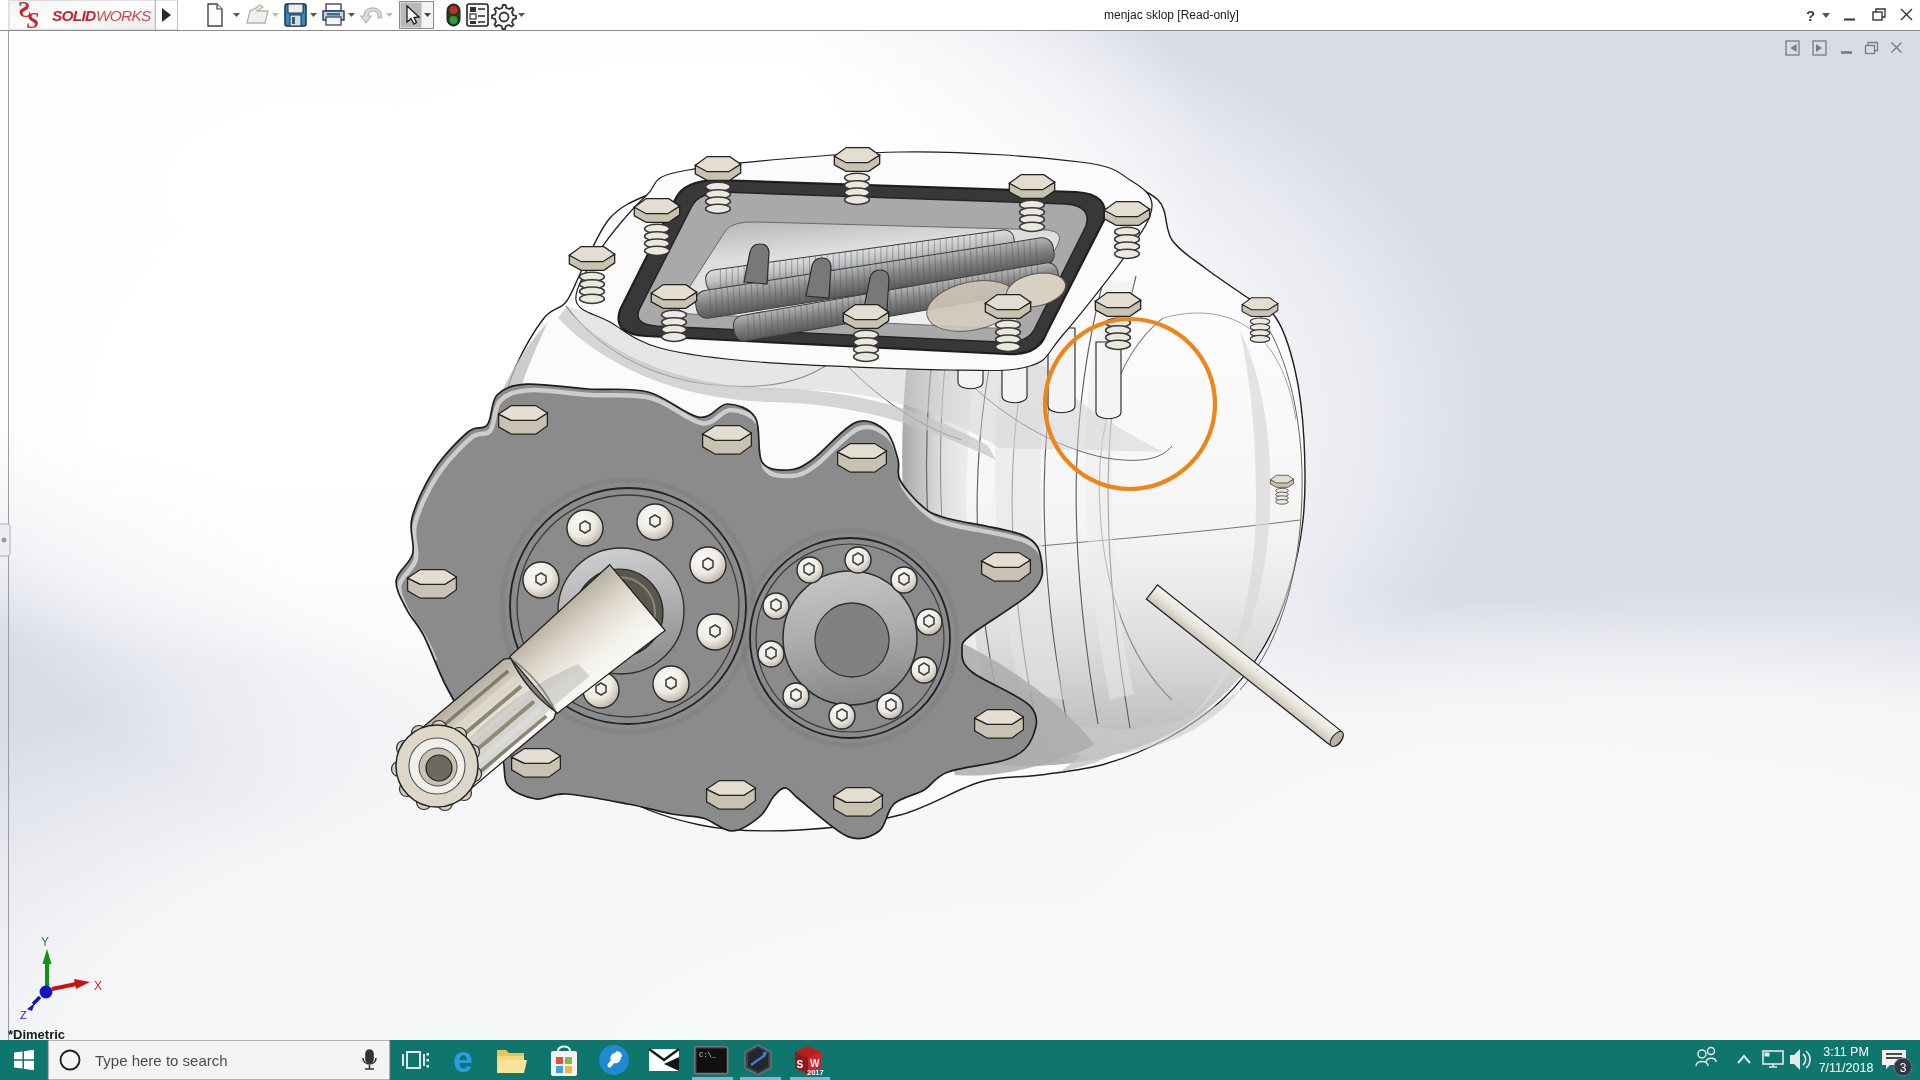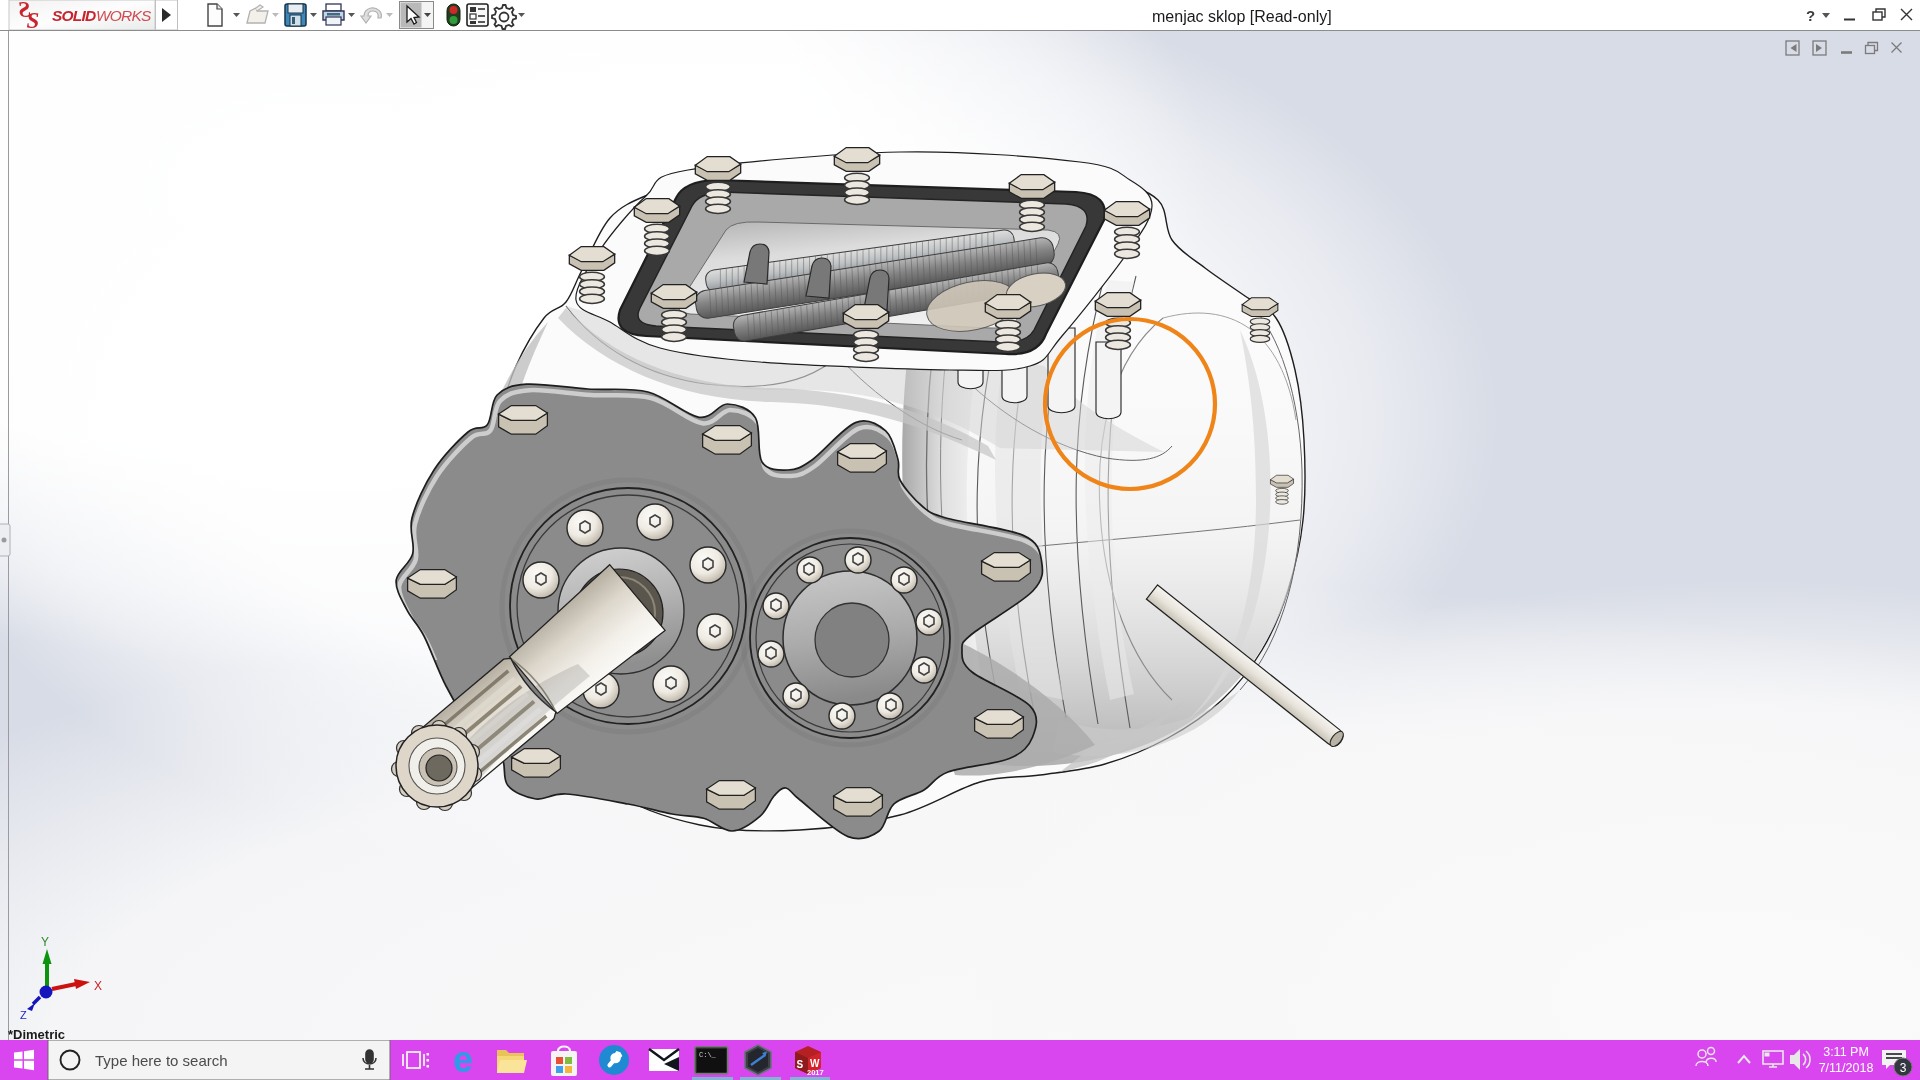--- a/index.html
+++ b/index.html
@@ -1,18 +1,18 @@
 <!DOCTYPE html>
 <html><head><meta charset="utf-8"><style>
 html,body{margin:0;padding:0;width:1920px;height:1080px;overflow:hidden;font-family:"Liberation Sans",sans-serif;background:#fff;position:relative}
 #vp{position:absolute;left:0;top:0;width:1920px;height:1080px}
 #titlebar{position:absolute;left:0;top:0;width:1920px;height:30px;background:#ffffff;z-index:5}
 #tbline{position:absolute;left:0;top:30px;width:1920px;height:1px;background:#8c8c8c;z-index:6}
-#title{position:absolute;left:1152px;top:8px;font-size:16px;color:#1a1a1a;z-index:6}
-#taskbar{position:absolute;left:0;top:1040px;width:1920px;height:40px;background:#d946ef;z-index:5}
+#title{position:absolute;left:1104px;top:8px;font-size:12px;color:#1a1a1a;z-index:6}
+#taskbar{position:absolute;left:0;top:1040px;width:1920px;height:40px;background:#0f766e;z-index:5}
 </style></head>
 <body>
 <svg id="vp" width="1920" height="1080" viewBox="0 0 1920 1080" xmlns="http://www.w3.org/2000/svg">
 <defs>
 <clipPath id="flclip">
         <path d="M 487.3,424.7 C 492.2,418.6 490.6,401.8 497.1,395.0 C 503.6,388.2 511.3,385.2 526.5,384.2 C 541.6,383.2 567.7,387.7 588.0,389.0 C 608.3,390.3 629.5,387.3 648.0,392.0 C 666.5,396.7 685.8,415.3 699.1,417.3 C 712.3,419.3 718.0,403.9 727.4,404.0 C 736.8,404.1 749.7,408.3 755.5,417.9 C 761.2,427.6 756.6,453.3 762.0,462.0 C 767.4,470.7 779.7,470.3 788.0,470.0 C 796.3,469.7 800.8,467.9 812.0,460.0 C 823.2,452.1 843.2,427.5 855.5,422.6 C 867.7,417.7 878.6,424.7 885.7,430.9 C 892.8,437.1 895.6,451.5 898.0,459.7 C 900.3,467.9 896.0,472.3 900.0,480.0 C 904.0,487.7 914.3,499.7 922.0,506.0 C 929.7,512.3 929.1,513.1 946.0,518.0 C 962.9,522.9 1007.4,528.3 1023.3,535.4 C 1039.2,542.6 1039.9,551.7 1041.5,560.9 C 1043.1,570.2 1044.4,578.9 1032.8,591.0 C 1021.2,603.2 983.8,624.2 972.0,634.0 C 960.2,643.8 962.0,643.7 962.0,650.0 C 962.0,656.3 960.6,662.7 972.0,672.0 C 983.4,681.3 1020.1,695.2 1030.2,706.1 C 1040.3,717.0 1035.9,728.6 1032.5,737.3 C 1029.0,746.0 1023.4,752.7 1009.4,758.5 C 995.3,764.3 962.2,766.7 948.0,772.0 C 933.8,777.3 933.0,784.7 924.0,790.0 C 915.0,795.3 901.5,797.0 894.0,803.9 C 886.4,810.8 886.5,825.9 878.9,831.3 C 871.2,836.8 861.1,841.8 848.0,836.6 C 834.8,831.4 810.3,808.1 800.0,800.0 C 789.7,791.9 790.3,788.7 786.0,788.0 C 781.7,787.3 778.3,791.3 774.0,796.0 C 769.7,800.7 766.9,810.6 759.9,816.4 C 753.0,822.3 741.6,830.7 732.2,831.0 C 722.8,831.3 713.6,821.1 703.6,818.3 C 693.5,815.5 684.6,816.4 672.0,814.0 C 659.4,811.6 645.7,807.3 628.0,804.0 C 610.3,800.7 581.4,794.8 566.0,794.0 C 550.6,793.2 545.5,800.5 535.8,799.0 C 526.0,797.5 513.5,792.6 507.7,785.2 C 501.9,777.8 506.9,764.1 501.0,754.6 C 495.1,745.1 481.2,739.4 472.0,728.0 C 462.8,716.6 454.0,701.3 446.0,686.0 C 438.0,670.7 430.5,648.7 424.0,636.0 C 417.5,623.3 411.4,619.0 406.8,609.7 C 402.1,600.4 395.2,589.6 396.2,580.2 C 397.2,570.9 410.1,564.0 412.7,553.6 C 415.3,543.2 408.5,531.9 412.0,518.0 C 415.5,504.1 424.7,484.3 434.0,470.0 C 443.3,455.7 459.1,439.5 468.0,432.0 C 476.9,424.5 482.5,430.9 487.3,424.7 Z"></path>
       </clipPath>
 <clipPath id="topclip">
         <rect x="380" y="360" width="700" height="300"></rect>
       </clipPath>

